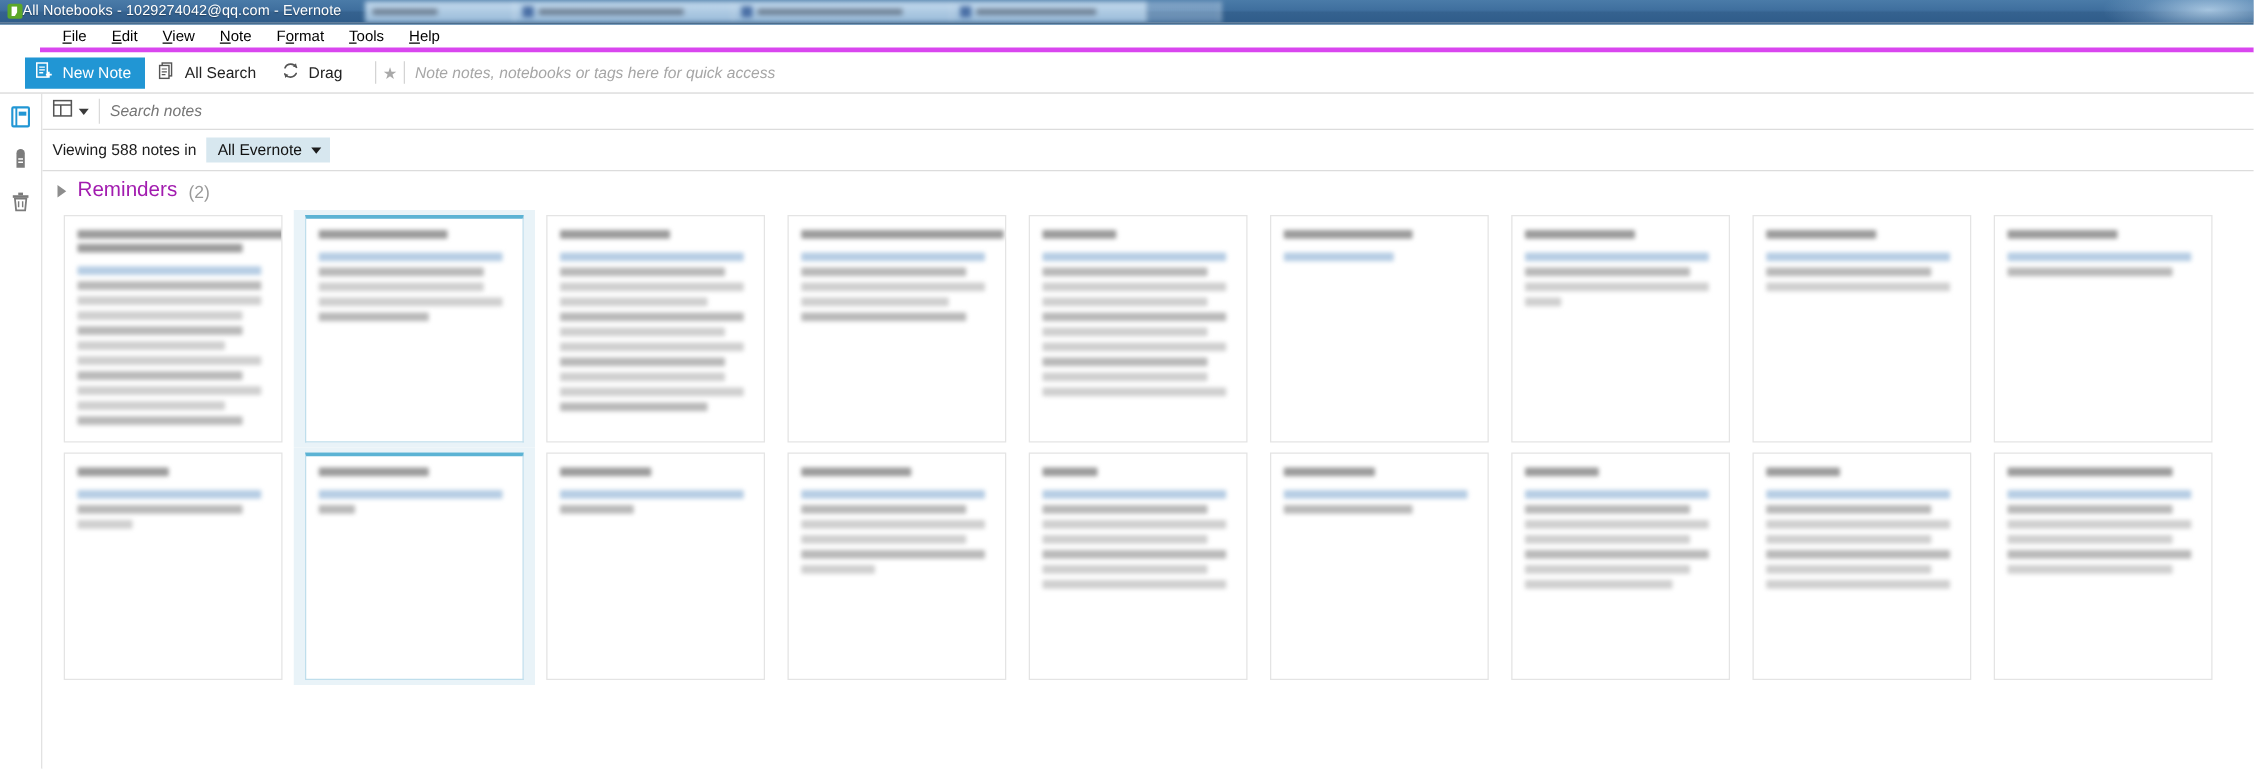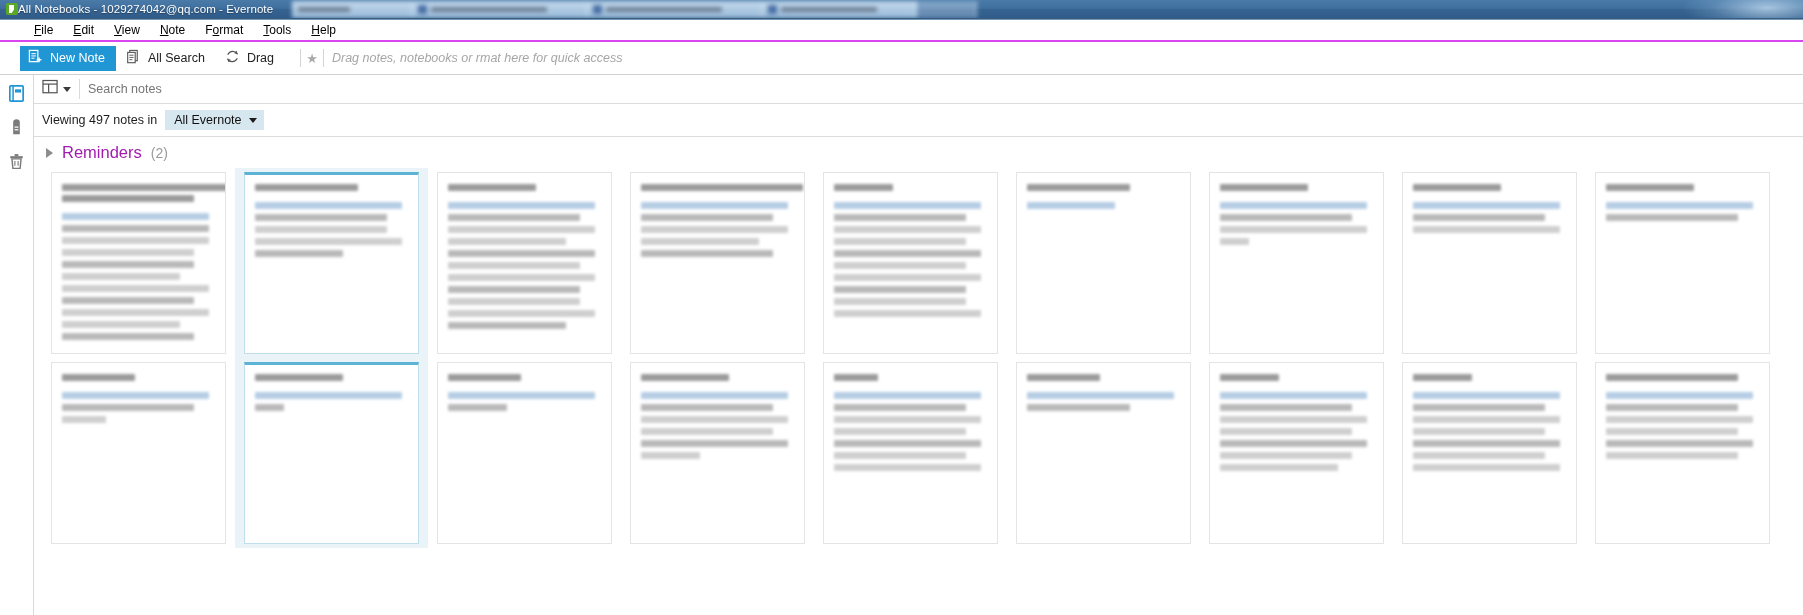--- a/index.html
+++ b/index.html
@@ -68,23 +68,24 @@
   }
   .titlebar-bottomline {
     height: 2px;
     background: linear-gradient(to bottom, #1f3f60, #8fb4d4);
   }
 
   
   .menubar {
     height: 22px;
     background: #ffffff;
-    border-bottom: 2px solid #d946ef;
+    border-bottom: 4px solid #d946ef;
     display: flex; align-items: center;
-    padding-left: 24px;
+    padding-left: 8px;
+    margin-left: 32px;
   }
   .menu-item {
     font-size: 12px; color: #000000;
     padding: 2px 10px;
     cursor: default;
     white-space: nowrap;
   }
   .menu-item u { text-decoration: underline; }
 
   
@@ -155,21 +156,21 @@
     width: 0; height: 0;
     border-left: 4px solid transparent; border-right: 4px solid transparent;
     border-top: 5px solid #3a3a3a;
   }
   .search-sep { width: 1px; height: 20px; background: #dadada; }
   .search-input {
     border: none; outline: none;
     flex: 1 1 auto;
     height: 24px;
     margin-left: 8px;
-    font-size: 12.5px; color: #8a8a8a;
+    font-size: 12.5px; font-style: italic; color: #8a8a8a;
     font-family: "Liberation Sans", sans-serif;
     background: transparent;
   }
 
   
   .viewingrow {
     height: 33px;
     display: flex; align-items: center; gap: 8px;
     border-bottom: 1px solid #dcdcdc;
     padding-left: 8px;
@@ -325,21 +326,21 @@
         <path d="M3.4 14.2 L2.7 10.6 L6.2 11.5 Z" fill="#555"></path>
       </svg>
     </span>
     <span>Drag</span>
   </div>
 
   <div class="quick-wrap">
     <div class="quick-sep"></div>
     <div class="star-box">★</div>
     <div class="quick-sep2"></div>
-    <span class="quick-ph">Drag notes, notebooks or rmat here for quick access</span>
+    <span class="quick-ph">Note notes, notebooks or tags here for quick access</span>
   </div>
 </div>
 
 <div class="body-split">
 
   <div class="rail">
     <div class="rail-ico">
       <svg width="19" height="19" viewBox="0 0 20 20">
         <rect x="3" y="2" width="14" height="16" rx="1" fill="none" stroke="#2196d4" stroke-width="1.8"></rect>
         <line x1="6.4" y1="2" x2="6.4" y2="18" stroke="#2196d4" stroke-width="1.6"></line>
@@ -375,21 +376,21 @@
             <line x1="7" y1="5.4" x2="7" y2="14.6" stroke="#555" stroke-width="1.3"></line>
           </svg>
         </span>
         <span class="caret-dn"></span>
       </div>
       <div class="search-sep"></div>
       <input class="search-input" type="text" placeholder="Search notes" style="">
     </div>
 
     <div class="viewingrow">
-      <span class="viewing-text">Viewing 497 notes in</span>
+      <span class="viewing-text">Viewing 588 notes in</span>
       <div class="notebook-pill">
         <span>All Evernote</span>
         <span class="pill-caret"></span>
       </div>
     </div>
 
     <div class="reminders">
       <span class="tri-right"></span>
       <span class="rem-title">Reminders</span>
       <span class="rem-count">(2)</span>

